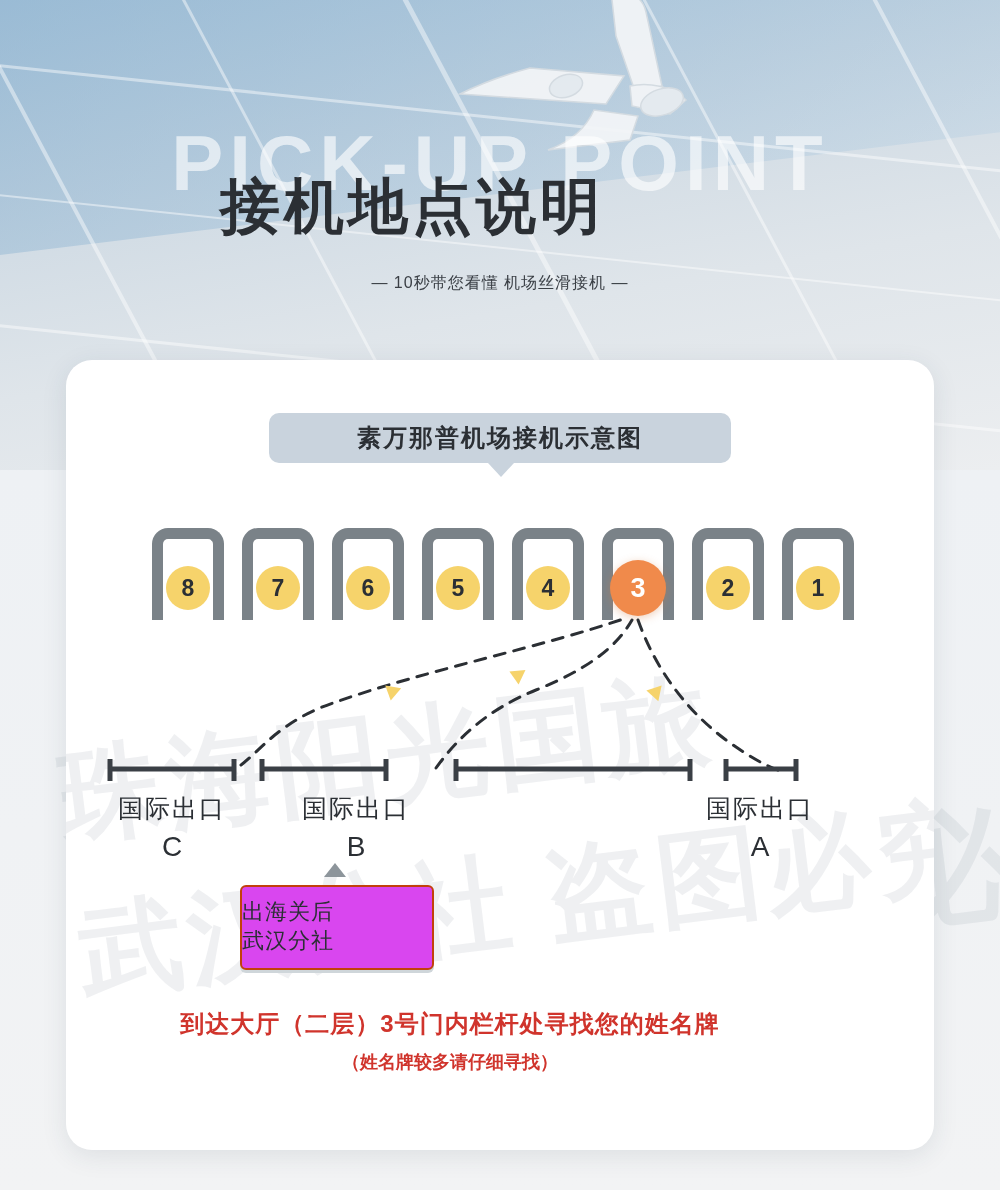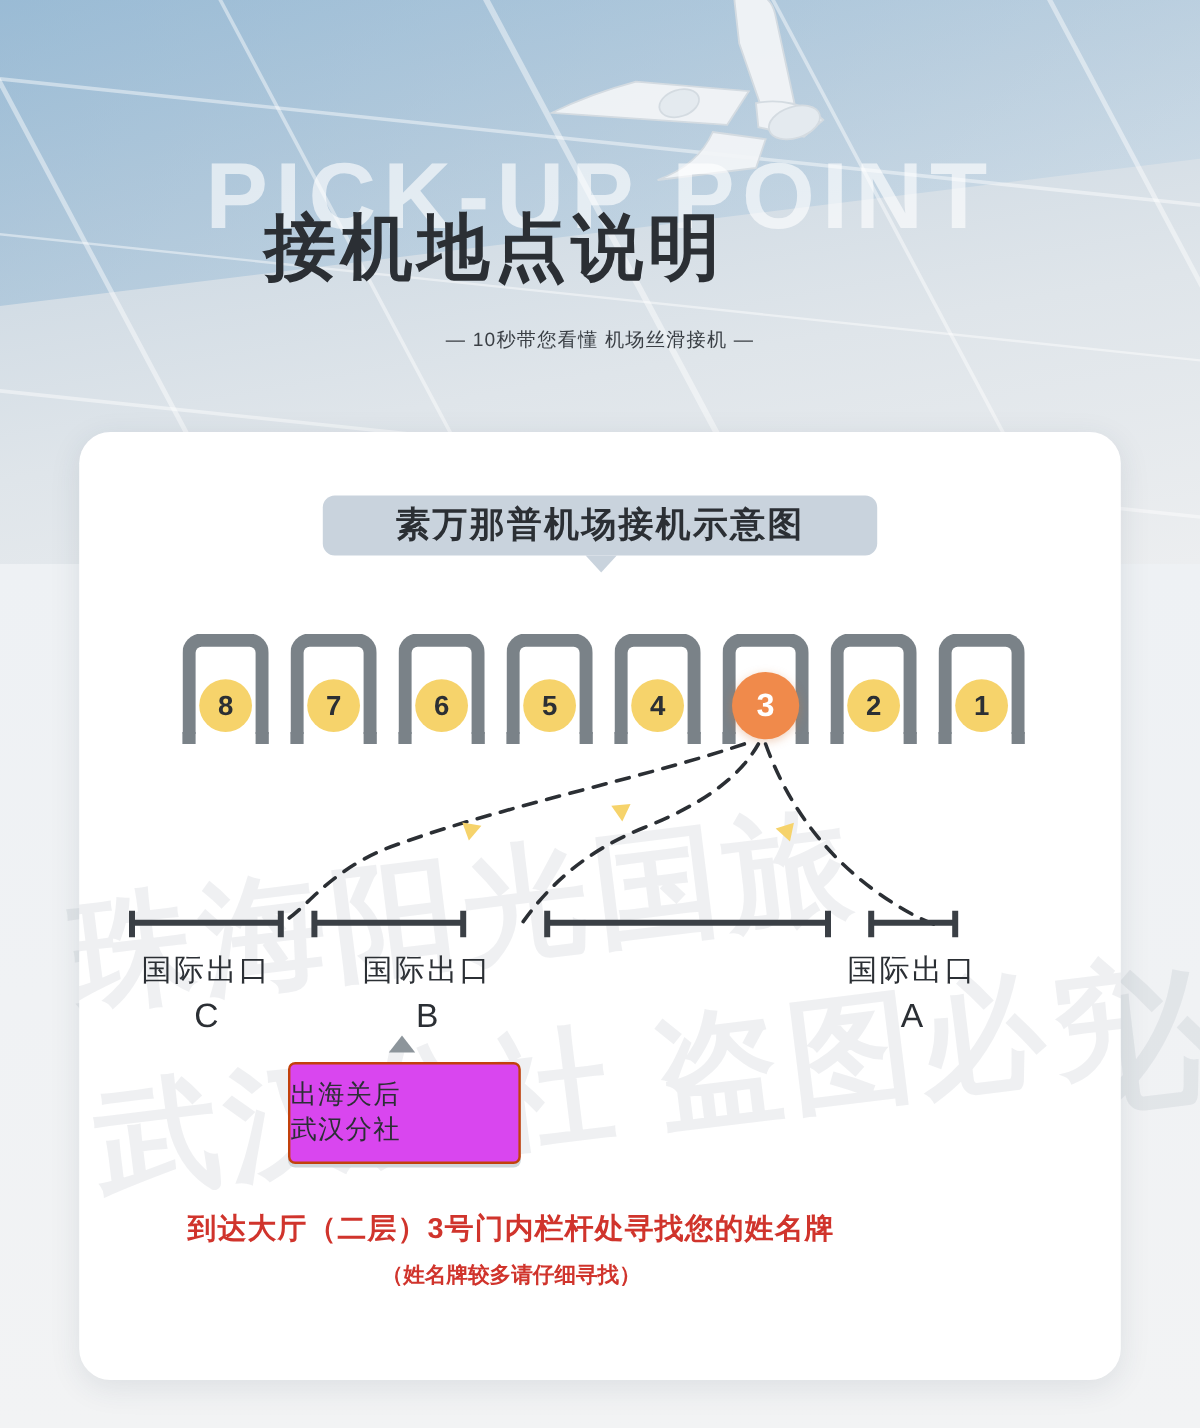--- a/index.html
+++ b/index.html
@@ -120,21 +120,21 @@
   .chip {
     position: absolute;
     left: 203px; top: 53px;
     width: 462px;
     height: 50px;
     background: #c9d3dd;
     border-radius: 10px;
     display: flex;
     align-items: center;
     justify-content: center;
-    font-size: 29px;
+    font-size: 24px;
     font-weight: bold;
     color: #2b2f34;
     letter-spacing: 2px;
   }
   .chip-arrow {
     position: absolute;
     left: 422px; top: 103px;
     width: 0; height: 0;
     border-left: 13px solid transparent;
     border-right: 13px solid transparent;
@@ -241,20 +241,21 @@
     border-right: 11px solid transparent;
     border-bottom: 14px solid #8d959b;
   }
 
   .notice {
     position: absolute;
     left: 0; top: 648px;
     width: 720px;
     text-align: center;
     color: #d0342c;
+    padding-left: 24px;
   }
   .notice .l1 { font-size: 24px; font-weight: bold; letter-spacing: 1px; }
   .notice .l2 { font-size: 18px; font-weight: bold; margin-top: 10px; }
 
   
   .page-wm {
     position: absolute;
     color: rgba(150,163,175,0.16);
     font-weight: bold;
     white-space: nowrap;

